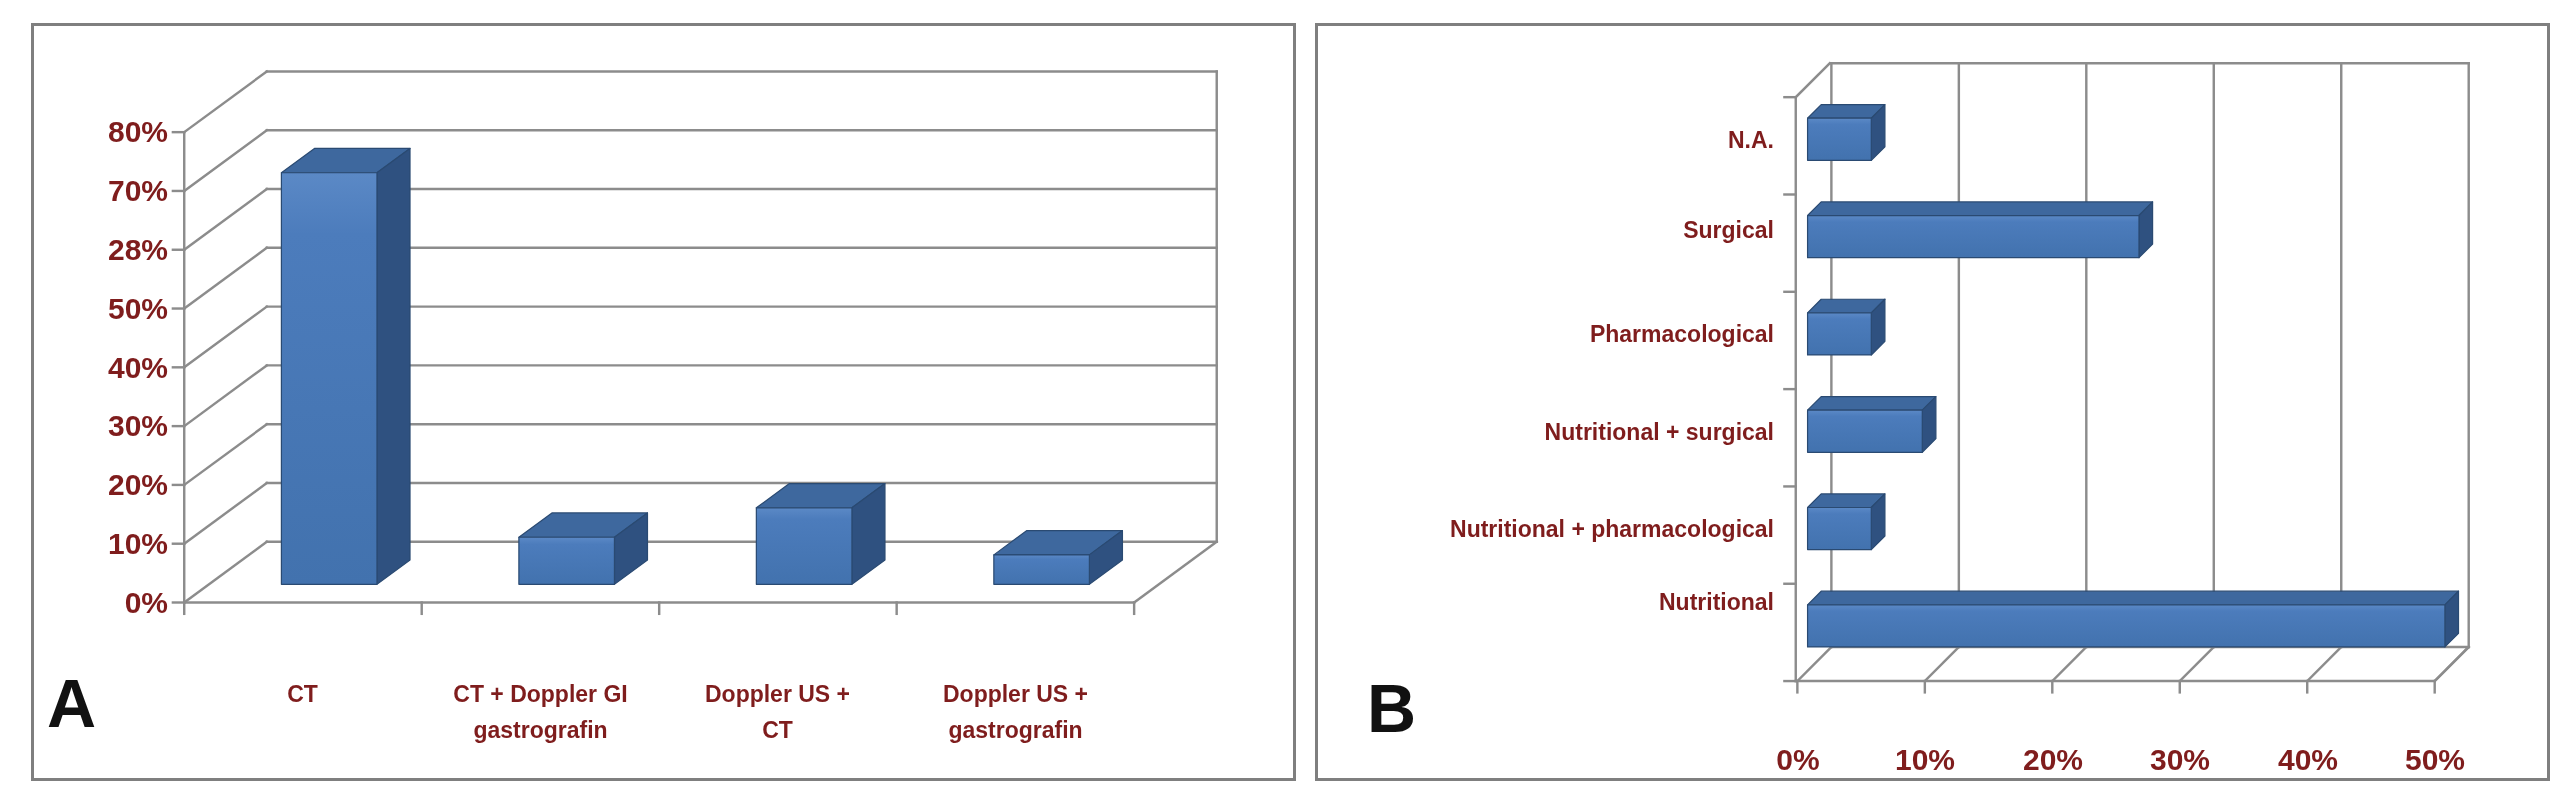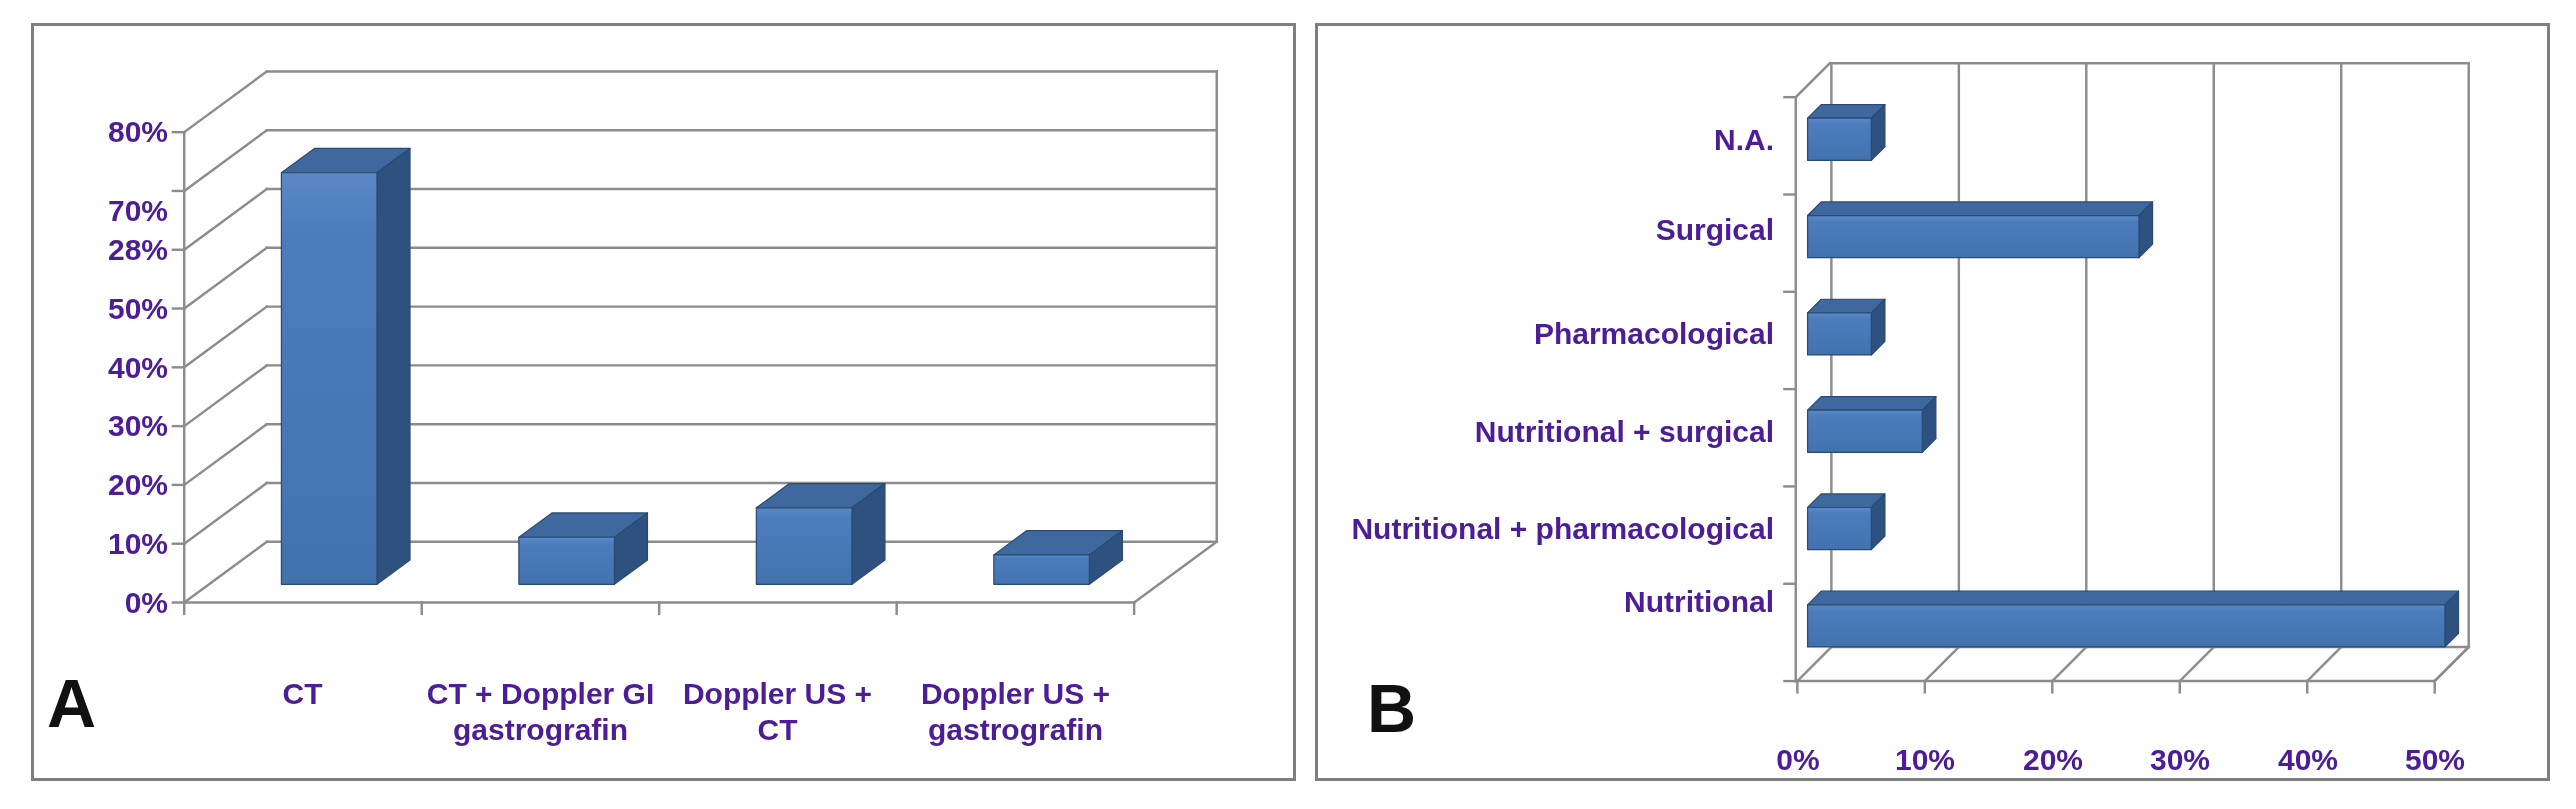--- a/index.html
+++ b/index.html
@@ -7,26 +7,26 @@
     width:2576px;height:809px;position:relative;overflow:hidden;
     background:#ffffff;
     font-family:"Liberation Sans", sans-serif;
   }
   .panel{position:absolute;background:#ffffff;border:3.2px solid #7f7f7f;box-sizing:border-box;}
   .panel-a{left:31px;top:23px;width:1265px;height:758px;}
   .panel-b{left:1315px;top:23px;width:1235px;height:758px;}
   #chart-svg{position:absolute;left:0;top:0;width:2576px;height:809px;}
   #labels{position:absolute;left:0;top:0;width:2576px;height:809px;pointer-events:none;}
   .tick-label, .cat-label{
-    position:absolute;font-weight:bold;color:#4c1d95;
+    position:absolute;font-weight:bold;color:#7f1d1d;
     font-size:30px;line-height:36px;white-space:nowrap;
   }
   .right-align{text-align:right;}
   .center-align{text-align:center;margin-top:36px;}
-  .cat-label{font-size:30px;}
+  .cat-label{font-size:23px;}
   .panel-letter{
     position:absolute;font-weight:bold;color:#111111;
     font-size:68px;line-height:68px;
   }
   .letter-a{left:47px;top:669px;}
   .letter-b{left:1367px;top:674px;}
 </style>
 </head>
 <body>
 
@@ -145,21 +145,21 @@
 </svg>
 
 <div id="labels">
     <div class="tick-label right-align" style="right: 2408px; top: 585px;">0%</div>
     <div class="tick-label right-align" style="right: 2408px; top: 526px;">10%</div>
     <div class="tick-label right-align" style="right: 2408px; top: 467px;">20%</div>
     <div class="tick-label right-align" style="right: 2408px; top: 408px;">30%</div>
     <div class="tick-label right-align" style="right: 2408px; top: 350px;">40%</div>
     <div class="tick-label right-align" style="right: 2408px; top: 291px;">50%</div>
     <div class="tick-label right-align" style="right: 2408px; top: 232px;">28%</div>
-    <div class="tick-label right-align" style="right: 2408px; top: 173px; margin-top: 20px;">70%</div>
+    <div class="tick-label right-align" style="right: 2408px; top: 173px;">70%</div>
     <div class="tick-label right-align" style="right: 2408px; top: 114px;">80%</div>
     <div class="cat-label center-align" style="left: 108px; top: 640px; width: 389px;">
       <div>CT</div>
     </div>
     <div class="cat-label center-align" style="left: 346px; top: 640px; width: 389px;">
       <div>CT + Doppler GI</div>
       <div>gastrografin</div>
     </div>
     <div class="cat-label center-align" style="left: 583px; top: 640px; width: 389px;">
       <div>Doppler US +</div>

